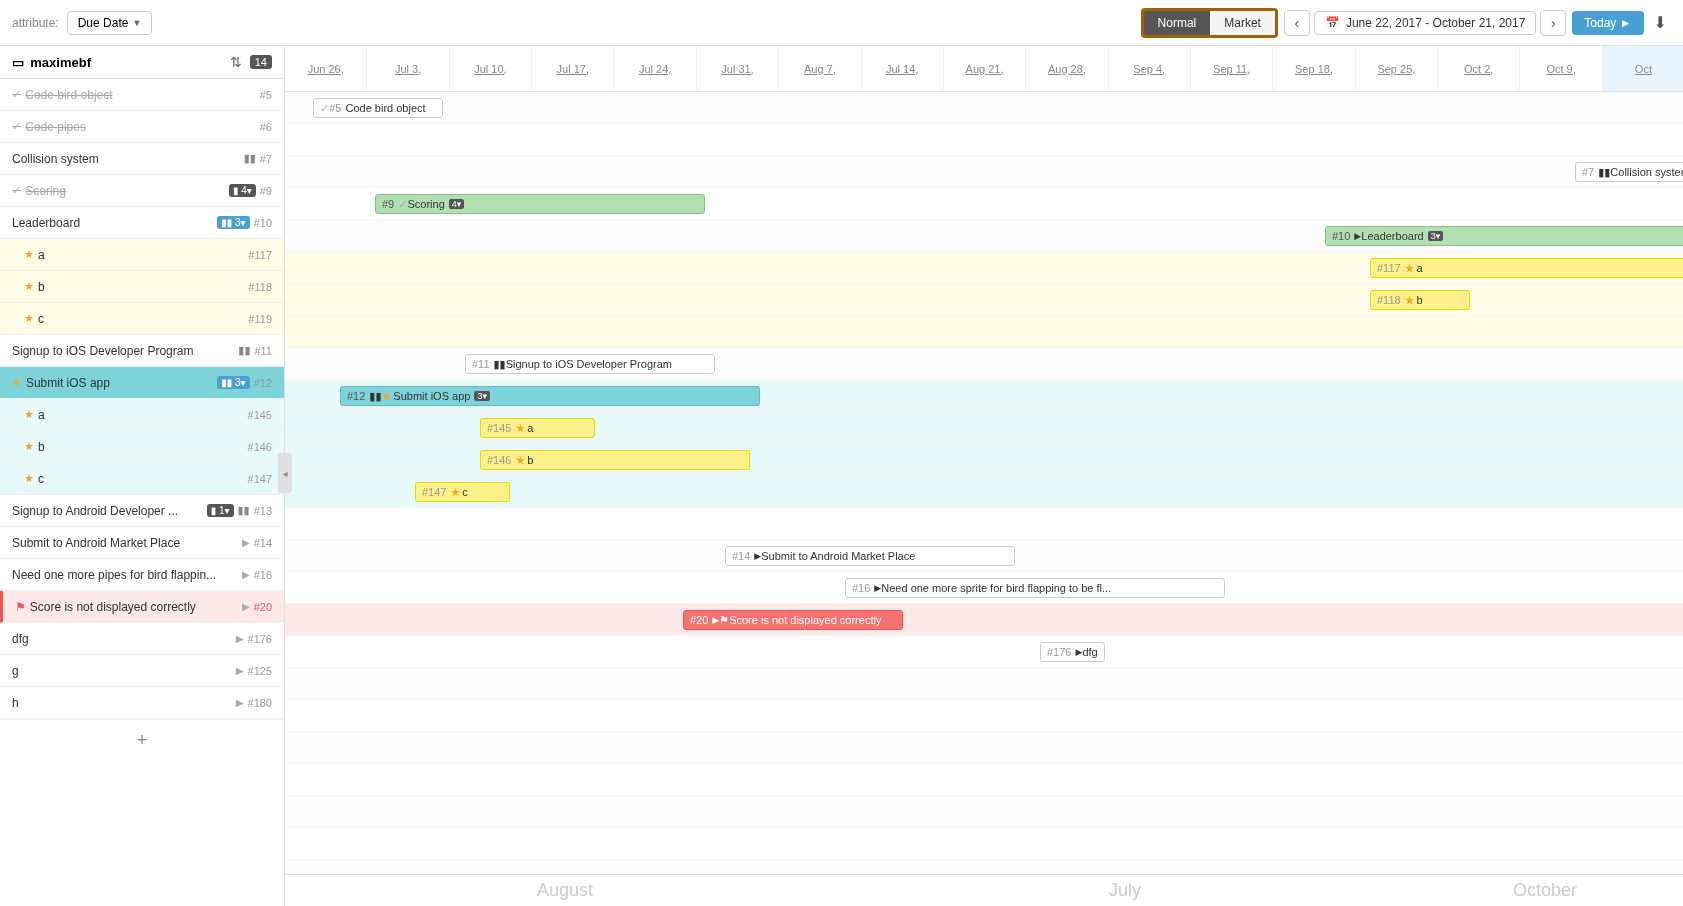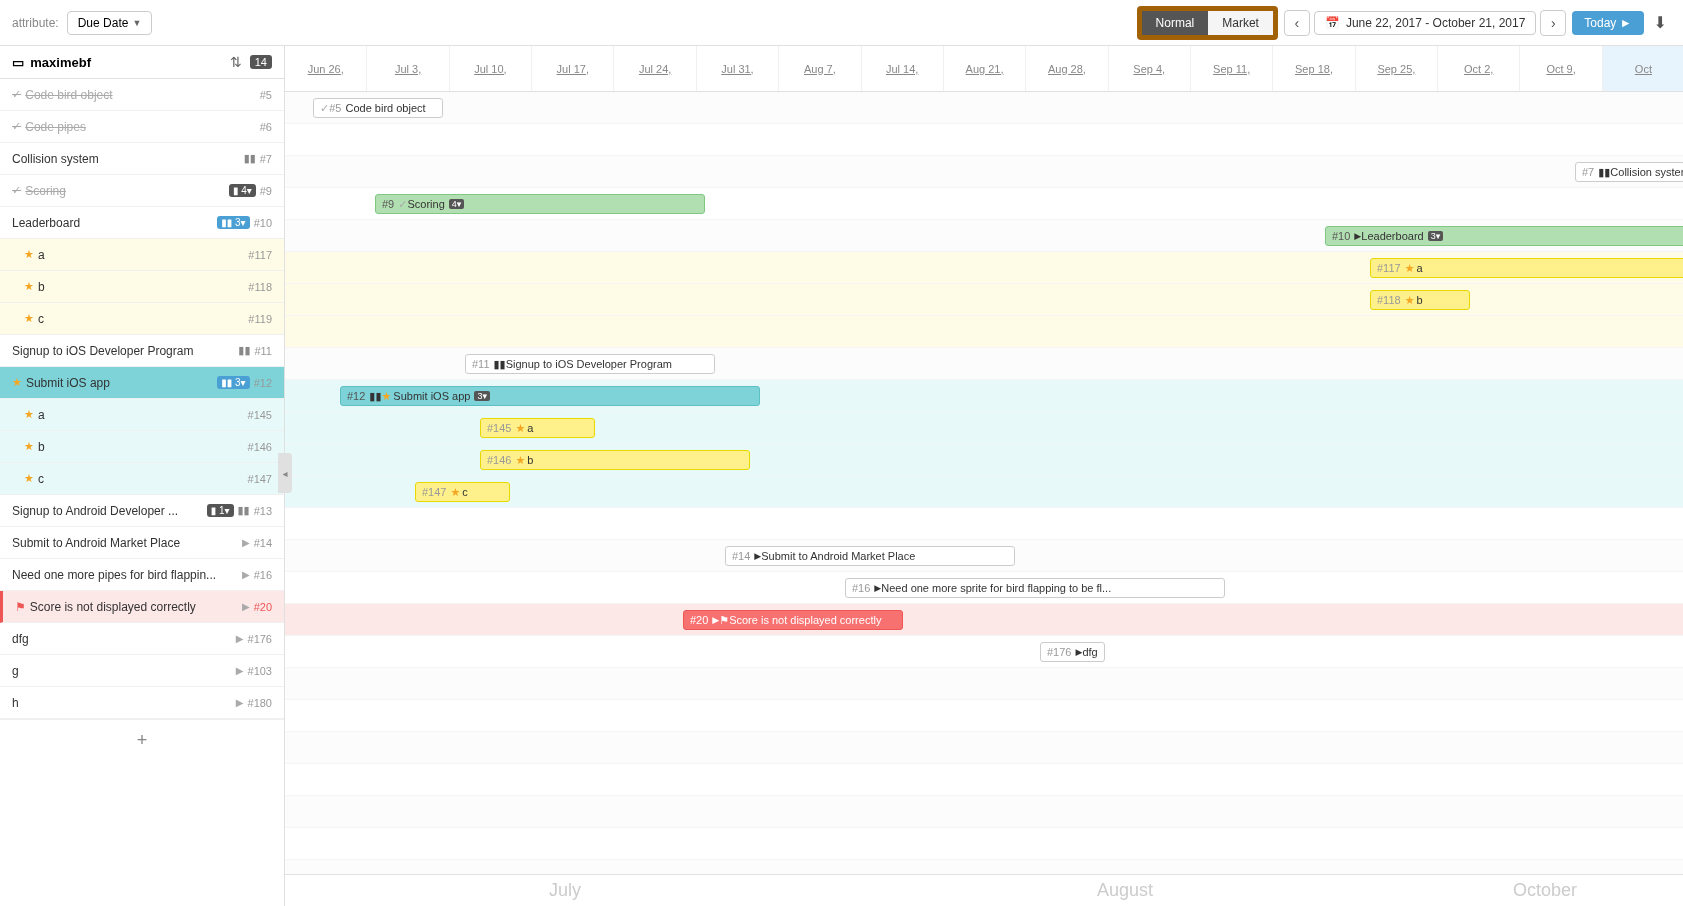--- a/index.html
+++ b/index.html
@@ -7,21 +7,21 @@
 
     .app-container { display: flex; flex-direction: column; height: 906px; width: 1683px; }
 
     
     .toolbar { display: flex; align-items: center; justify-content: space-between; padding: 0 12px; height: 46px; border-bottom: 1px solid #e0e0e0; background: #fff; flex-shrink: 0; }
     .toolbar-left { display: flex; align-items: center; gap: 8px; }
     .toolbar-right { display: flex; align-items: center; gap: 6px; }
     .attr-label { color: #888; font-size: 12px; }
     .due-date-btn { border: 1px solid #ccc; border-radius: 4px; padding: 4px 10px; font-size: 12px; background: #fff; cursor: pointer; display: flex; align-items: center; gap: 4px; }
     .due-date-btn:after { content: '▼'; font-size: 9px; color: #666; }
-    .view-toggle { display: flex; border: 5px solid #a16207; border-radius: 4px; overflow: hidden; }
+    .view-toggle { display: flex; border: 3px solid #a16207; border-radius: 4px; overflow: hidden; }
     .view-toggle-btn { padding: 5px 14px; font-size: 12px; border: none; cursor: pointer; background: #f5f5f5; color: #333; }
     .view-toggle-btn.active { background: #555; color: #fff; }
     .nav-arrows { display: flex; align-items: center; gap: 4px; }
     .nav-btn { border: 1px solid #ccc; border-radius: 4px; width: 26px; height: 26px; display: flex; align-items: center; justify-content: center; cursor: pointer; background: #fff; font-size: 14px; color: #555; }
     .date-range { display: flex; align-items: center; gap: 6px; padding: 4px 10px; border: 1px solid #ccc; border-radius: 4px; font-size: 12px; color: #333; }
     .today-btn { background: #4a9fd4; color: #fff; border: none; border-radius: 4px; padding: 5px 12px; cursor: pointer; font-size: 12px; }
     .today-btn:after { content: ' ►'; }
     .download-btn { border: none; background: none; cursor: pointer; font-size: 16px; color: #555; padding: 4px; }
 
     
@@ -223,21 +223,21 @@
         <span class="task-name">dfg</span>
         <div class="task-icons">
           <span class="play-icon">▶</span>
           <span class="task-id">#176</span>
         </div>
       </div>
       <div class="task-row">
         <span class="task-name">g</span>
         <div class="task-icons">
           <span class="play-icon">▶</span>
-          <span class="task-id">#103</span>
+          <span class="task-id">#125</span>
         </div>
       </div>
       <div class="task-row">
         <span class="task-name">h</span>
         <div class="task-icons">
           <span class="play-icon">▶</span>
           <span class="task-id">#180</span>
         </div>
       </div>
 
@@ -407,22 +407,22 @@
           <div class="gantt-row" style="height:32px;"></div>
           <div class="gantt-row" style="height:32px;"></div>
           <div class="gantt-row" style="height:32px;"></div>
           <div class="gantt-row" style="height:32px;"></div>
           <div class="gantt-row" style="height:32px;"></div>
           <div class="gantt-row" style="height:32px;"></div>
 
         </div>
 
         <div class="month-labels">
+          <div class="month-label" style="flex:2;">August</div>
           <div class="month-label" style="flex:2;">July</div>
-          <div class="month-label" style="flex:2;">August</div>
           <div class="month-label" style="flex:1;">October</div>
         </div>
 
       </div>
     </div>
 
     <div class="sidebar-collapse" style="position:fixed; left:278px; top:50%;">◂</div>
   </div>
 </div>
 

